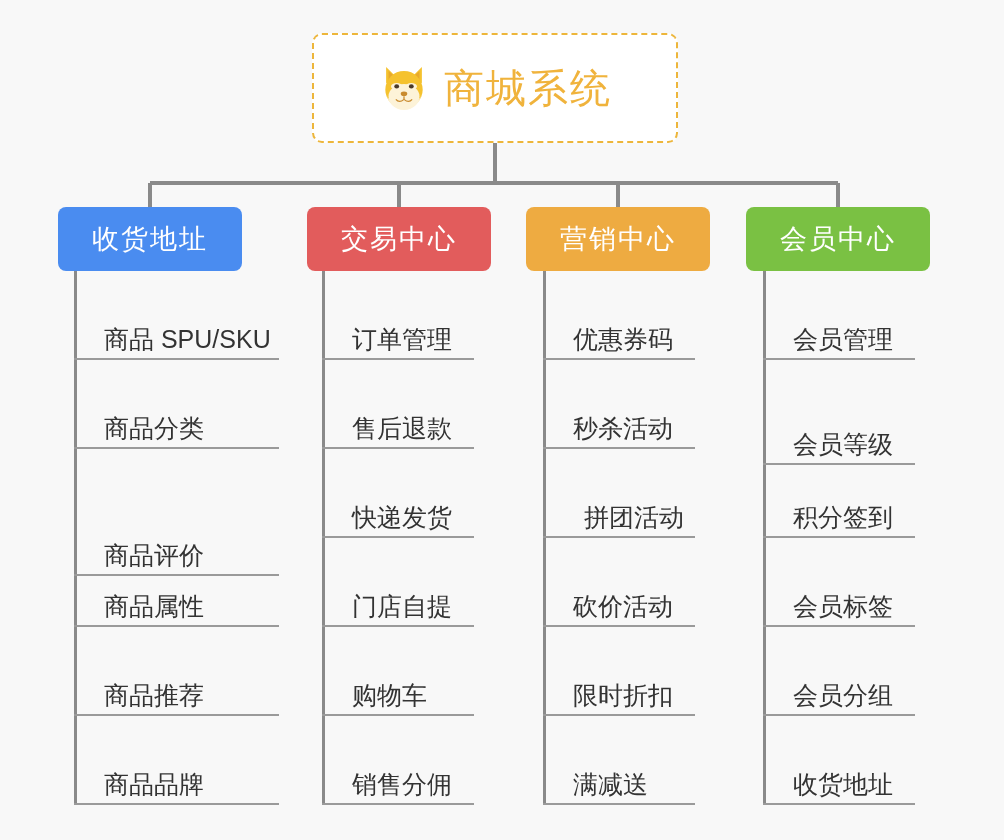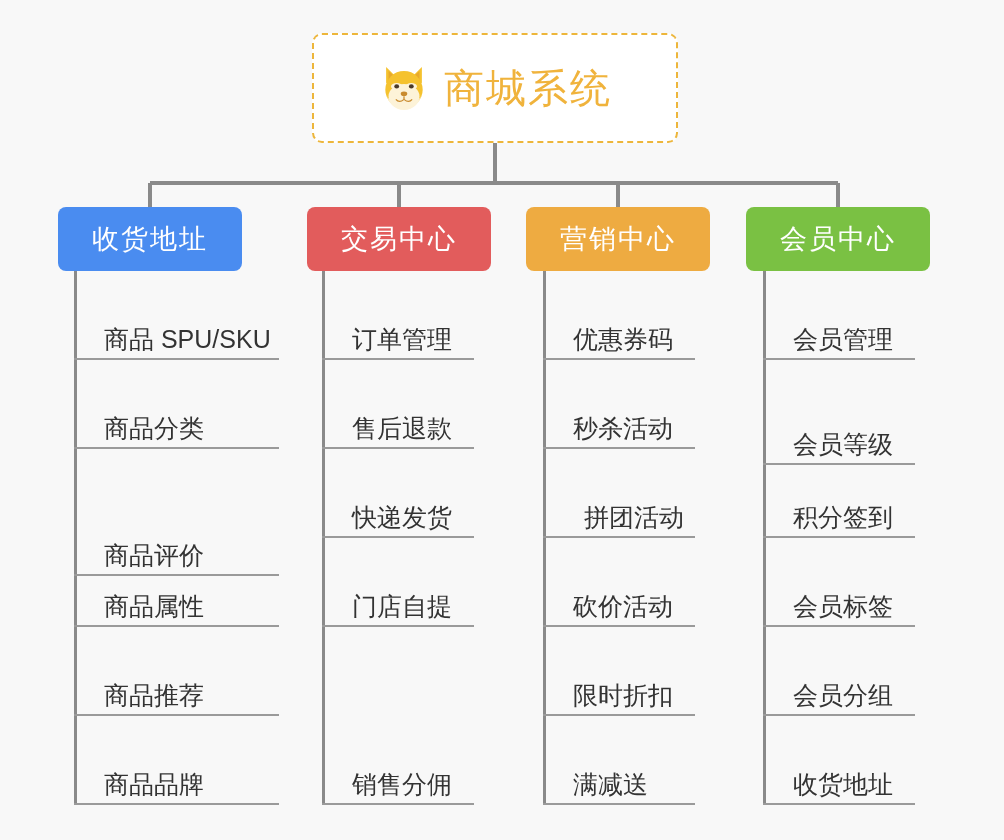--- a/index.html
+++ b/index.html
@@ -194,20 +194,24 @@
           <div class="leaf-rule" style="width: 152px;"></div>
         </div>
         <div class="leaf-item" style="top: 178px; width: 212px;">
           <div class="leaf-text" style="left: 30px;">快递发货</div>
           <div class="leaf-rule" style="width: 152px;"></div>
         </div>
         <div class="leaf-item" style="top: 267px; width: 212px;">
           <div class="leaf-text" style="left: 30px;">门店自提</div>
           <div class="leaf-rule" style="width: 152px;"></div>
         </div>
+        <div class="leaf-item" style="top: 356px; width: 212px;">
+          <div class="leaf-text" style="left: 30px;">购物车</div>
+          <div class="leaf-rule" style="width: 152px;"></div>
+        </div>
         <div class="leaf-item" style="top: 445px; width: 212px;">
           <div class="leaf-text" style="left: 30px;">销售分佣</div>
           <div class="leaf-rule" style="width: 152px;"></div>
         </div>
       </div>
       <div class="cat-box" style="left: 526px; width: 184px; top: 207px; height: 64px; background: rgb(238, 171, 65);">
         <div class="cat-label">营销中心</div>
       </div>
       <div class="leaf-column" style="left: 543px; top: 271px; width: 212px; height: 534px;">
         <div class="leaf-spine" style="height: 534px; background: rgb(138, 138, 138);"></div>

